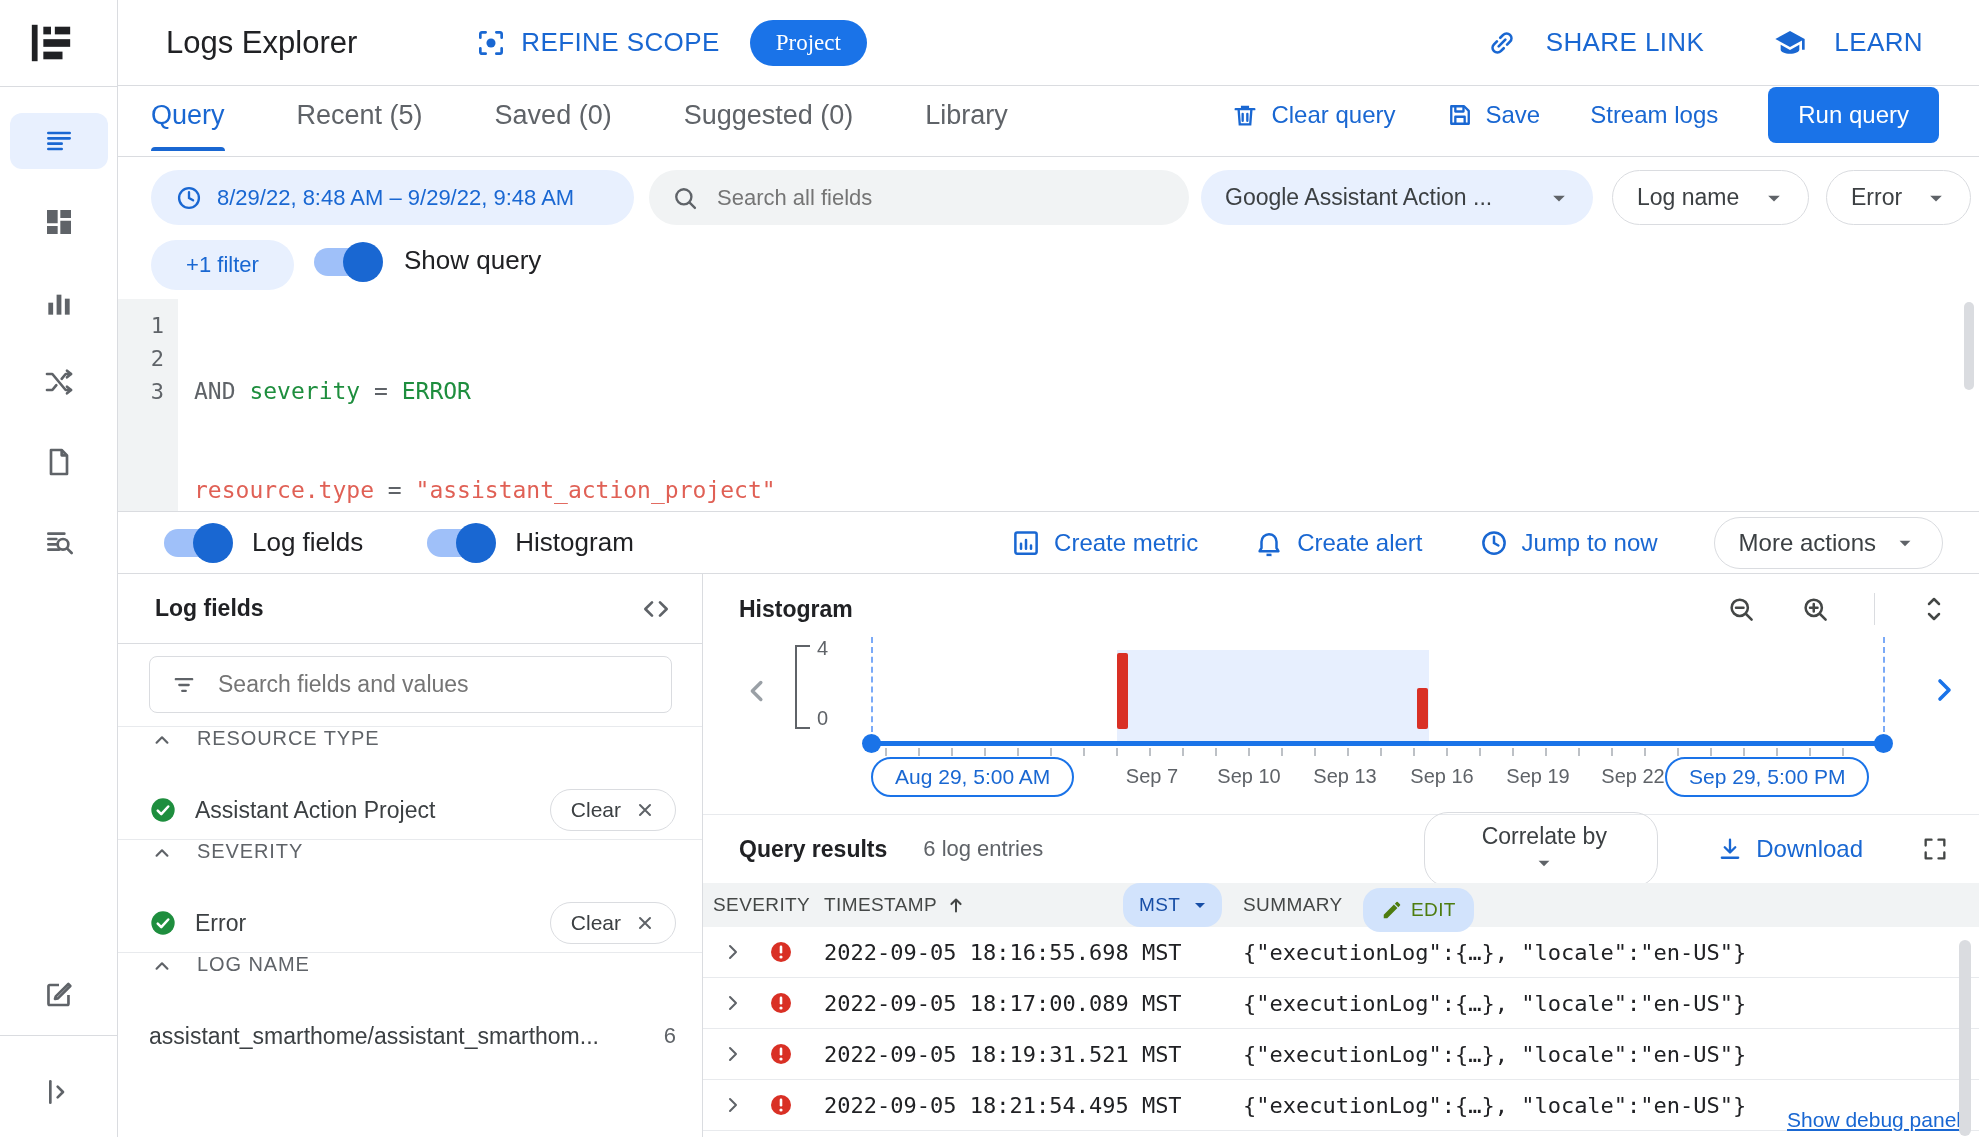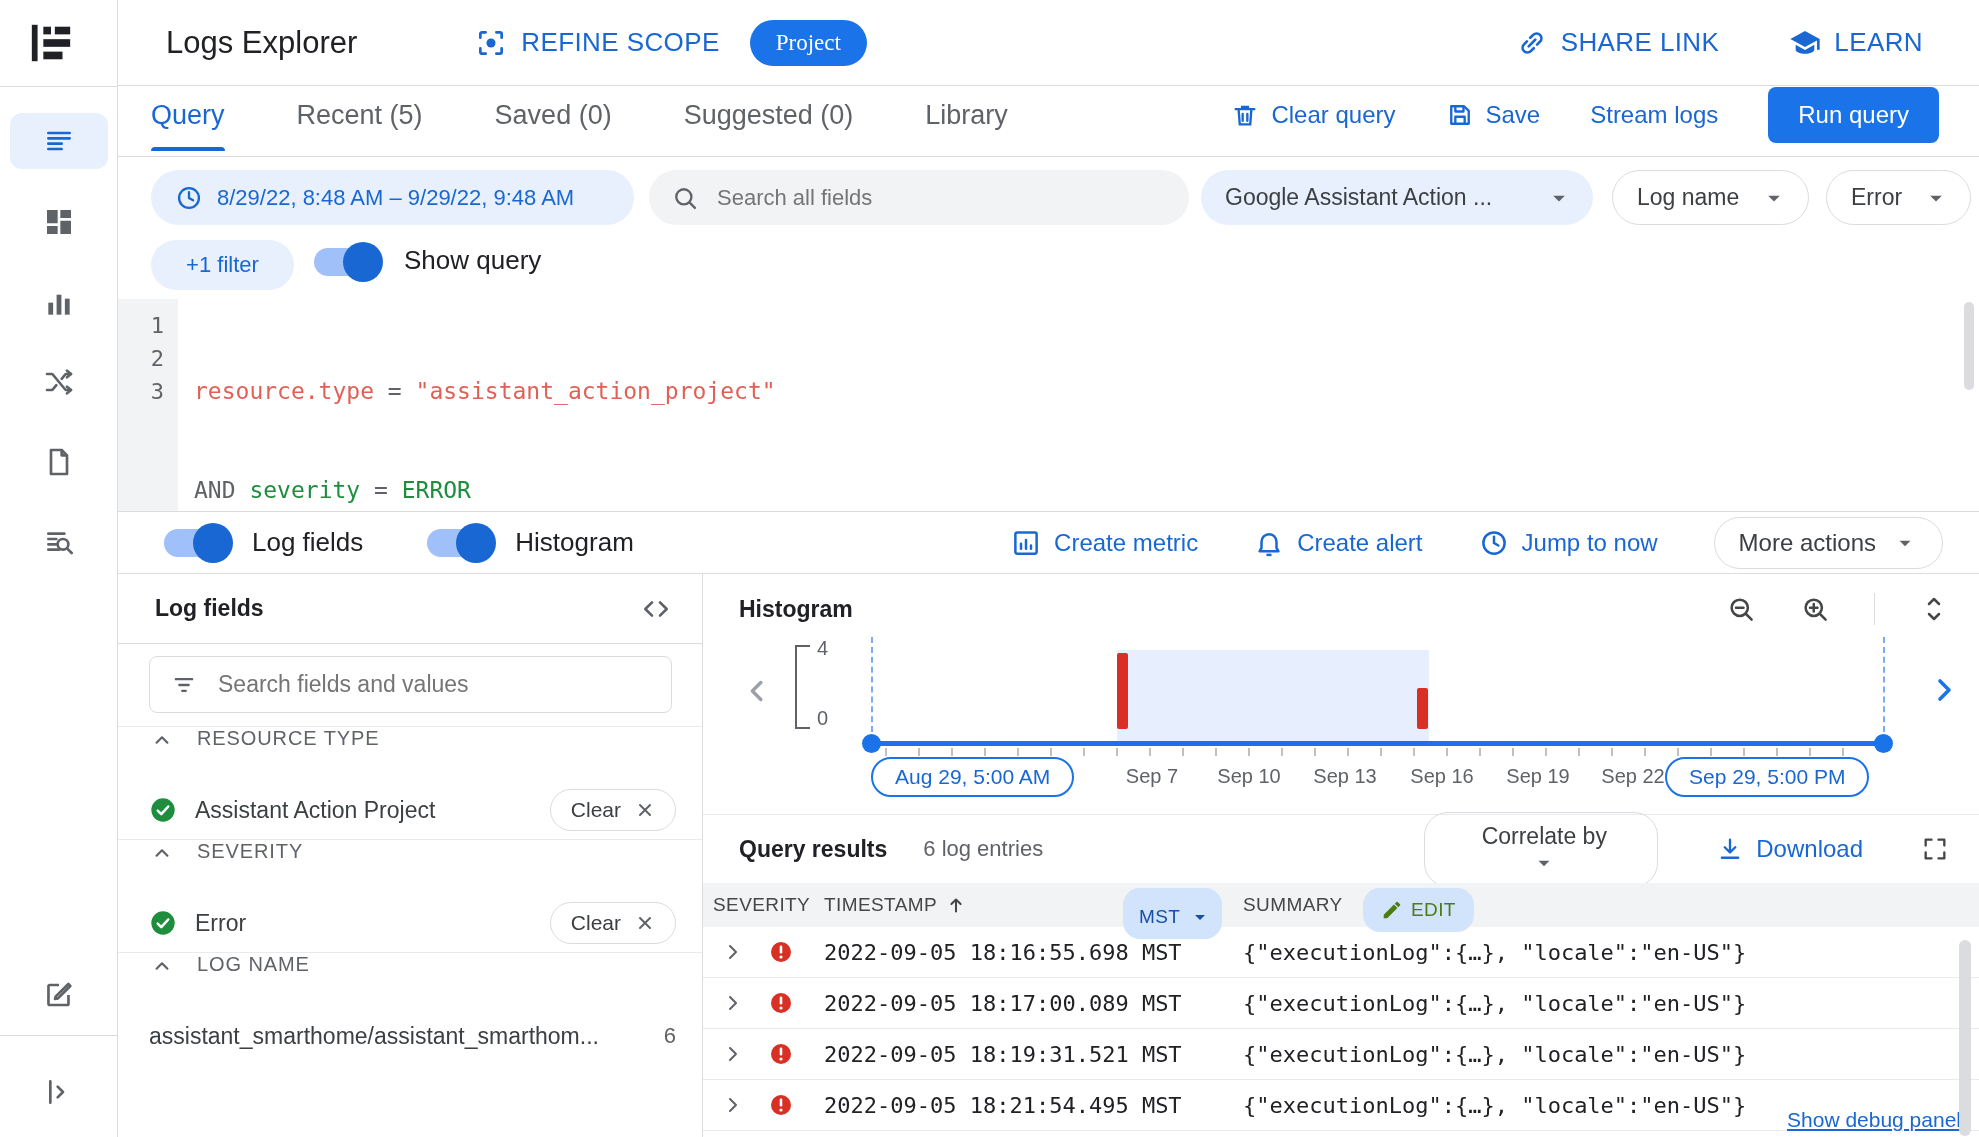--- a/index.html
+++ b/index.html
@@ -13,21 +13,21 @@
   .logo{position:absolute;left:28px;top:20px;width:46px;height:46px;color:#202124;}
   .navitem{position:absolute;left:10px;width:98px;height:56px;display:flex;align-items:center;justify-content:center;color:#5f6368;border-radius:12px;cursor:pointer;}
   .navitem.active{background:#e8f0fe;color:#1967d2;}
 
   
   .topbar{position:absolute;left:118px;top:0;right:0;height:86px;display:flex;align-items:center;border-bottom:1px solid #dadce0;padding:0 56px 0 48px;box-sizing:border-box;}
   .page-title{font-size:31px;color:#202124;white-space:nowrap;}
   .scopebtn{display:flex;align-items:center;gap:14px;margin-left:118px;color:#1967d2;font-size:26px;font-weight:500;letter-spacing:.4px;cursor:pointer;white-space:nowrap;}
   .project-badge{margin-left:30px;background:#1a73e8;color:#fff;font-size:23px;font-weight:500;padding:10px 26px;border-radius:30px;cursor:pointer;font-family:Liberation Serif, serif;}
   .top-right{margin-left:auto;display:flex;align-items:center;gap:70px;}
-  .toplink{display:flex;align-items:center;gap:13px;color:#1967d2;font-size:26px;font-weight:500;letter-spacing:.4px;cursor:pointer;white-space:nowrap;}
+  .toplink{display:flex;align-items:center;gap:28px;color:#1967d2;font-size:26px;font-weight:500;letter-spacing:.4px;cursor:pointer;white-space:nowrap;}
 
   
   .tabsrow{position:absolute;left:118px;top:86px;right:0;height:71px;display:flex;align-items:center;border-bottom:1px solid #dadce0;padding:0 40px 12px 33px;box-sizing:border-box;}
   .tab{position:relative;height:71px;display:flex;align-items:center;margin-right:72px;font-size:27px;font-weight:500;color:#5f6368;cursor:pointer;white-space:nowrap;}
   .tab.active{color:#1967d2;}
   .tab.active::after{content:"";position:absolute;left:0;right:0;bottom:0;height:4px;background:#1967d2;border-radius:4px 4px 0 0;}
   .tabactions{margin-left:auto;display:flex;align-items:center;gap:50px;}
   .actionlink{display:flex;align-items:center;gap:12px;color:#1967d2;font-size:24px;font-weight:500;cursor:pointer;white-space:nowrap;}
   .runbtn{background:#1a73e8;color:#fff;font-size:24px;font-weight:500;padding:14px 30px;border-radius:8px;border:none;cursor:pointer;white-space:nowrap;}
 
@@ -99,21 +99,21 @@
 
   
   .res-head{position:absolute;left:0;right:0;top:240px;height:69px;display:flex;align-items:center;padding:0 30px 0 36px;box-sizing:border-box;border-top:1px solid #e8eaed;}
   .res-title{font-size:23px;font-weight:700;color:#202124;}
   .res-count{margin-left:36px;font-size:22px;color:#5f6368;}
   .res-right{margin-left:auto;display:flex;align-items:center;gap:58px;}
   .correlate{display:flex;align-items:center;justify-content:space-between;width:234px;border:1px solid #dadce0;border-radius:24px;padding:10px 18px 10px 24px;font-size:23px;color:#3c4043;box-sizing:border-box;cursor:pointer;flex-direction:column;}
   .download{display:flex;align-items:center;gap:12px;color:#1967d2;font-size:24px;font-weight:500;cursor:pointer;}
   .thead{position:absolute;left:0;right:0;top:309px;height:44px;background:#f1f3f4;font-size:19px;font-weight:500;color:#444746;letter-spacing:.4px;}
   .thead .col{position:absolute;top:0;height:44px;display:flex;align-items:center;gap:8px;}
-  .mst-pill{background:#d2e3fc;color:#174ea6;border-radius:17px;height:34px;display:flex;align-items:center;gap:6px;padding:7px 10px 0 16px;margin-top:5px;cursor:pointer;}
+  .mst-pill{background:#d2e3fc;color:#174ea6;border-radius:17px;height:34px;display:flex;align-items:center;gap:6px;padding:0 10px 0 16px;cursor:pointer;}
   .edit-pill{background:#d2e3fc;color:#4d7c0f;border-radius:17px;height:34px;display:flex;align-items:center;gap:10px;padding:0 18px;margin-top:5px;cursor:pointer;}
   .rows{position:absolute;left:0;right:0;top:353px;}
   .rrow{position:relative;height:50px;border-bottom:1px solid #e8eaed;cursor:pointer;}
   .rrow .chev{position:absolute;left:18px;top:13px;color:#5f6368;}
   .rrow .errico{position:absolute;left:66px;top:13px;}
   .cell{position:absolute;top:0;height:50px;display:flex;align-items:center;font-family:"DejaVu Sans Mono","Liberation Mono",monospace;font-size:22px;color:#202124;white-space:nowrap;}
   .c-ts{left:121px;} .c-sum{left:540px;}
   .debuglink{position:absolute;right:18px;top:534px;color:#1967d2;font-size:21px;text-decoration:underline;cursor:pointer;white-space:nowrap;}
   .res-sb{position:absolute;right:8px;top:366px;width:12px;height:196px;background:#dadce0;border-radius:6px;cursor:pointer;}
 </style>
@@ -315,22 +315,22 @@
     <span class="showquery-label">Show query</span>
   </section>
 
   <section class="editor">
     <div class="gutter">
       <div>1</div>
       <div>2</div>
       <div>3</div>
     </div>
     <div class="codelines">
+      <div class="codeline"><span class="tk-o">AND </span><span class="tk-g">severity</span><span class="tk-o"> = </span><span class="tk-g">ERROR</span></div>
       <div class="codeline"><span class="tk-f">resource.type</span><span class="tk-o"> = </span><span class="tk-s">"assistant_action_project"</span></div>
-      <div class="codeline"><span class="tk-o">AND </span><span class="tk-g">severity</span><span class="tk-o"> = </span><span class="tk-g">ERROR</span></div>
       <div class="codeline"><span class="tk-o">AND </span><span class="tk-p">jsonPayload.executionLog.executionResults.actionResults.device.deviceType</span><span class="tk-o"> = </span><span class="tk-s">"LIGHT"</span></div>
     </div>
     <div class="ed-sb"></div>
   </section>
 
   <section class="togglerow">
     <div class="switch"></div>
     <span class="tgl-label">Log fields</span>
     <div class="switch" style="margin-left:64px"></div>
     <span class="tgl-label">Histogram</span>

